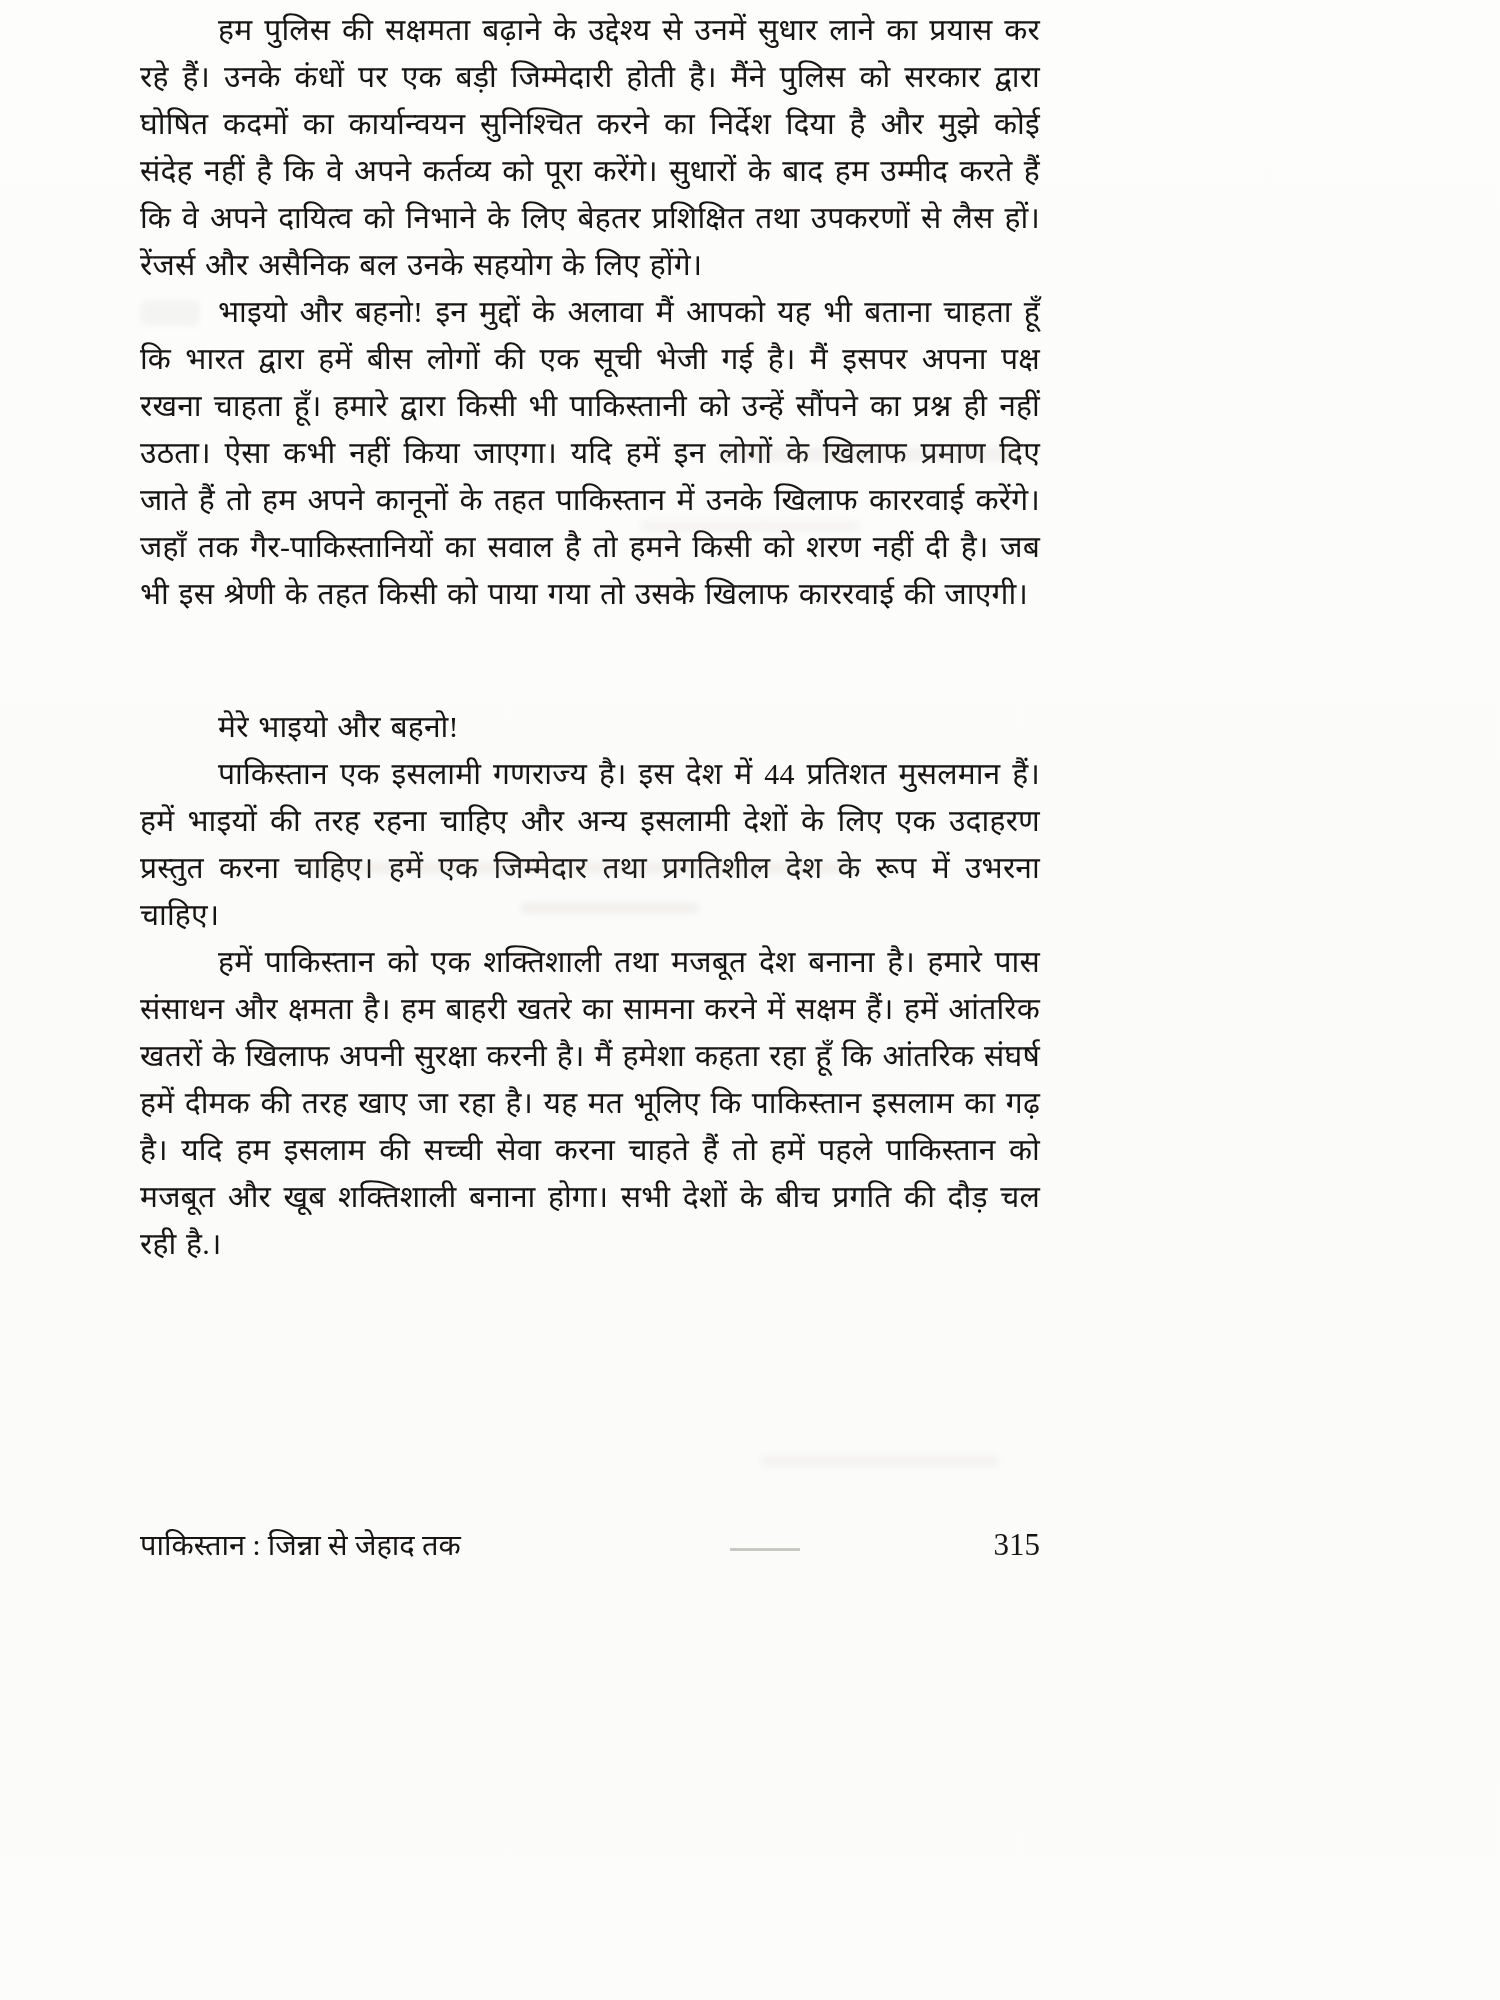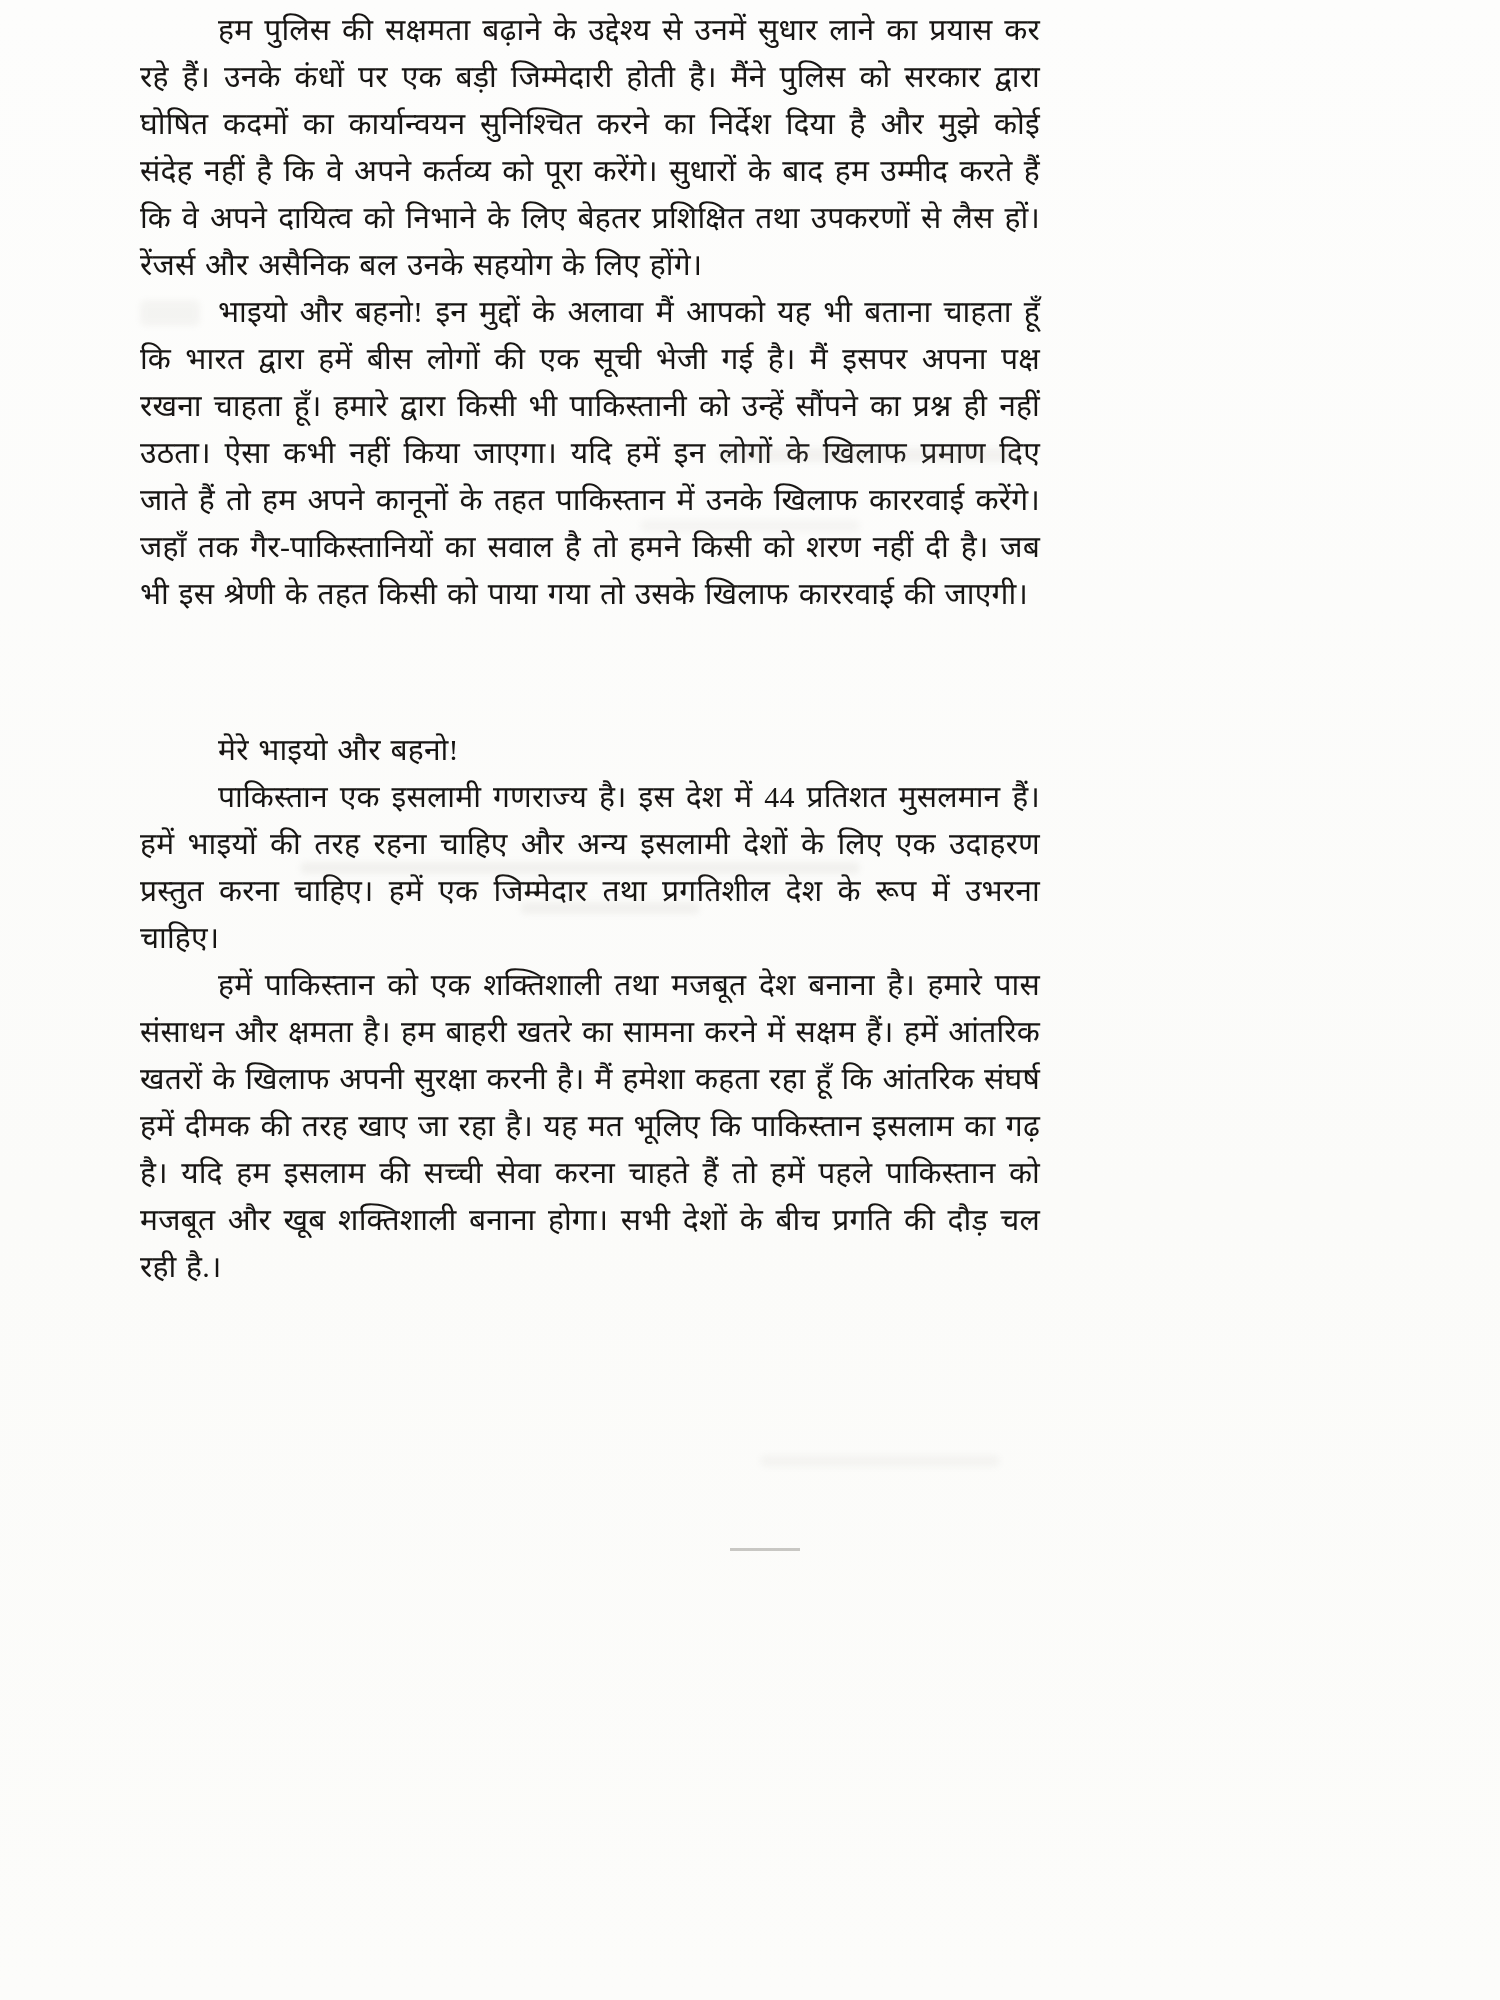--- a/index.html
+++ b/index.html
@@ -29,21 +29,21 @@
   .para {
     margin: 0;
     font-size: 30px;
     line-height: 47px;
     text-align: justify;
     text-indent: 78px;
     letter-spacing: 0.2px;
     word-spacing: 2px;
   }
   .section-heading {
-    margin-top: 109px;
+    margin-top: 86px;
     text-align: left;
   }
   .footer {
     position: absolute;
     left: 140px;
     top: 1524px;
     width: 900px;
     display: flex;
     justify-content: space-between;
     align-items: baseline;
@@ -83,20 +83,24 @@
 <div class="page">
 
   <div class="text-column">
     <p class="para">हम पुलिस की सक्षमता बढ़ाने के उद्देश्य से उनमें सुधार लाने का प्रयास कर रहे हैं। उनके कंधों पर एक बड़ी जिम्मेदारी होती है। मैंने पुलिस को सरकार द्वारा घोषित कदमों का कार्यान्वयन सुनिश्चित करने का निर्देश दिया है और मुझे कोई संदेह नहीं है कि वे अपने कर्तव्य को पूरा करेंगे। सुधारों के बाद हम उम्मीद करते हैं कि वे अपने दायित्व को निभाने के लिए बेहतर प्रशिक्षित तथा उपकरणों से लैस हों। रेंजर्स और असैनिक बल उनके सहयोग के लिए होंगे।</p>
     <p class="para">भाइयो और बहनो! इन मुद्दों के अलावा मैं आपको यह भी बताना चाहता हूँ कि भारत द्वारा हमें बीस लोगों की एक सूची भेजी गई है। मैं इसपर अपना पक्ष रखना चाहता हूँ। हमारे द्वारा किसी भी पाकिस्तानी को उन्हें सौंपने का प्रश्न ही नहीं उठता। ऐसा कभी नहीं किया जाएगा। यदि हमें इन लोगों के खिलाफ प्रमाण दिए जाते हैं तो हम अपने कानूनों के तहत पाकिस्तान में उनके खिलाफ काररवाई करेंगे। जहाँ तक गैर-पाकिस्तानियों का सवाल है तो हमने किसी को शरण नहीं दी है। जब भी इस श्रेणी के तहत किसी को पाया गया तो उसके खिलाफ काररवाई की जाएगी।</p>
     <p class="para section-heading">मेरे भाइयो और बहनो!</p>
     <p class="para">पाकिस्तान एक इसलामी गणराज्य है। इस देश में 44 प्रतिशत मुसलमान हैं। हमें भाइयों की तरह रहना चाहिए और अन्य इसलामी देशों के लिए एक उदाहरण प्रस्तुत करना चाहिए। हमें एक जिम्मेदार तथा प्रगतिशील देश के रूप में उभरना चाहिए।</p>
     <p class="para">हमें पाकिस्तान को एक शक्तिशाली तथा मजबूत देश बनाना है। हमारे पास संसाधन और क्षमता है। हम बाहरी खतरे का सामना करने में सक्षम हैं। हमें आंतरिक खतरों के खिलाफ अपनी सुरक्षा करनी है। मैं हमेशा कहता रहा हूँ कि आंतरिक संघर्ष हमें दीमक की तरह खाए जा रहा है। यह मत भूलिए कि पाकिस्तान इसलाम का गढ़ है। यदि हम इसलाम की सच्ची सेवा करना चाहते हैं तो हमें पहले पाकिस्तान को मजबूत और खूब शक्तिशाली बनाना होगा। सभी देशों के बीच प्रगति की दौड़ चल रही है.।</p>
   </div>
 
+  <div class="footer">
+    <span class="book-title">पाकिस्तान : जिन्ना से जेहाद तक</span>
+    <span class="page-number">315</span>
+  </div>
 
   <div class="artifact a1"></div>
   <div class="artifact a2"></div>
   <div class="artifact a3"></div>
   <div class="artifact a4"></div>
   <div class="artifact a5"></div>
   <div class="artifact a6"></div>
   <div class="faint-dash"></div>
 
 </div>

